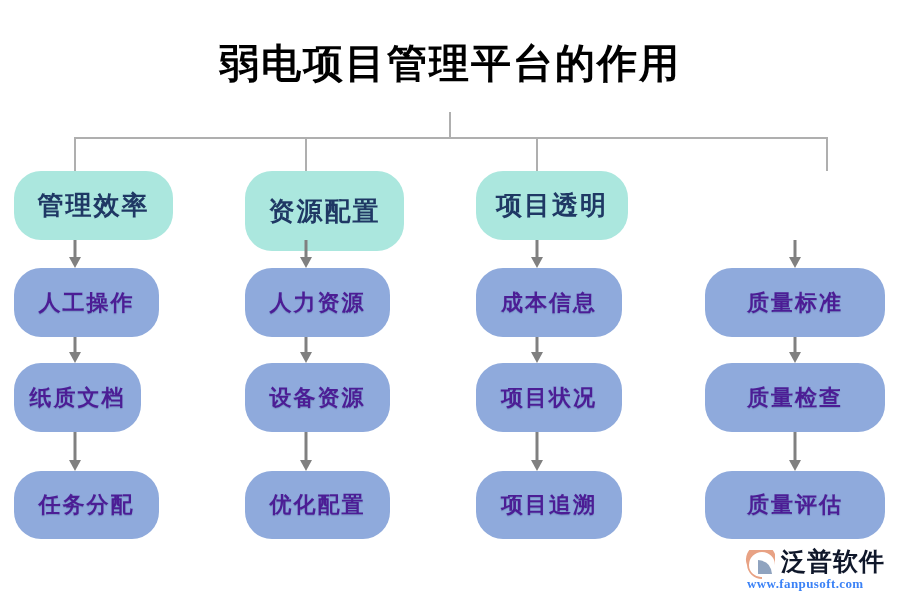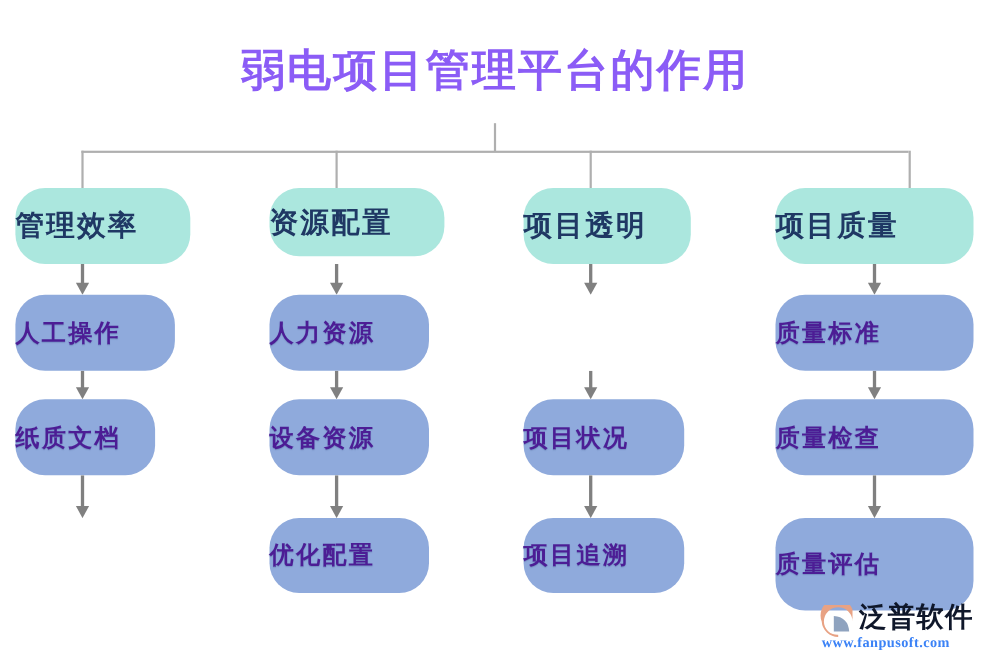--- a/index.html
+++ b/index.html
@@ -21,39 +21,40 @@
   
   #title {
     position: absolute;
     left: 0;
     top: 38px;
     width: 900px;
     text-align: center;
     font-size: 40px;
     font-weight: bold;
     letter-spacing: 2px;
-    color: #8b5cf6;
+    color: #000000;
     line-height: 52px;
     white-space: nowrap;
   }
 
   
   .conn {
     position: absolute;
     background: #AFAFAF;
   }
   .conn-v { width: 2px; }
   .conn-h { height: 2px; }
 
   
   .node {
     position: absolute;
     box-sizing: border-box;
     display: flex;
     align-items: center;
+    justify-content: center;
     text-align: center;
     white-space: nowrap;
     border-radius: 27px;
   }
   .node-head {
     background: #ABE7DE;
     color: #1F3864;
     font-size: 26px;
     font-weight: bold;
     letter-spacing: 2px;
@@ -146,22 +147,25 @@
   </div>
   <div class="node node-step" style="left:14px; top:363px; width:127px; height:69px;">
     <span>纸质文档</span>
   </div>
   <div class="arrow" style="left:62px; top:432px; height:39px;">
     <svg width="26" height="39" viewBox="0 0 26 39" aria-hidden="true">
       <line x1="13" y1="0" x2="13" y2="30" stroke="#808080" stroke-width="3"></line>
       <polygon points="13,39 7,28 19,28" fill="#808080"></polygon>
     </svg>
   </div>
-
-  <div class="node node-head" style="left:245px; top:171px; width:159px; height:62px;">
+  <div class="node node-step" style="left:14px; top:471px; width:145px; height:68px;">
+    <span>任务分配</span>
+  </div>
+
+  <div class="node node-head" style="left:245px; top:171px; width:159px; height:80px;">
     <span>资源配置</span>
   </div>
   <div class="arrow" style="left:293px; top:240px; height:28px;">
     <svg width="26" height="28" viewBox="0 0 26 28" aria-hidden="true">
       <line x1="13" y1="0" x2="13" y2="19" stroke="#808080" stroke-width="3"></line>
       <polygon points="13,28 7,17 19,17" fill="#808080"></polygon>
     </svg>
   </div>
   <div class="node node-step" style="left:245px; top:268px; width:145px; height:69px;">
     <span>人力资源</span>
@@ -187,42 +191,42 @@
 
   <div class="node node-head" style="left:476px; top:171px; width:152px; height:69px;">
     <span>项目透明</span>
   </div>
   <div class="arrow" style="left:524px; top:240px; height:28px;">
     <svg width="26" height="28" viewBox="0 0 26 28" aria-hidden="true">
       <line x1="13" y1="0" x2="13" y2="19" stroke="#808080" stroke-width="3"></line>
       <polygon points="13,28 7,17 19,17" fill="#808080"></polygon>
     </svg>
   </div>
+  <div class="node node-step" style="left:476px; top:268px; width:146px; height:69px;">
+    <span>成本信息</span>
+  </div>
   <div class="arrow" style="left:524px; top:337px; height:26px;">
     <svg width="26" height="26" viewBox="0 0 26 26" aria-hidden="true">
       <line x1="13" y1="0" x2="13" y2="17" stroke="#808080" stroke-width="3"></line>
       <polygon points="13,26 7,15 19,15" fill="#808080"></polygon>
     </svg>
   </div>
   <div class="node node-step" style="left:476px; top:363px; width:146px; height:69px;">
     <span>项目状况</span>
   </div>
   <div class="arrow" style="left:524px; top:432px; height:39px;">
     <svg width="26" height="39" viewBox="0 0 26 39" aria-hidden="true">
       <line x1="13" y1="0" x2="13" y2="30" stroke="#808080" stroke-width="3"></line>
       <polygon points="13,39 7,28 19,28" fill="#808080"></polygon>
     </svg>
   </div>
   <div class="node node-step" style="left:476px; top:471px; width:146px; height:68px;">
     <span>项目追溯</span>
   </div>
 
-  <div class="node node-head" style="left:705px; top:171px; width:180px; height:69px;">
-    <span>项目质量</span>
-  </div>
   <div class="arrow" style="left:782px; top:240px; height:28px;">
     <svg width="26" height="28" viewBox="0 0 26 28" aria-hidden="true">
       <line x1="13" y1="0" x2="13" y2="19" stroke="#808080" stroke-width="3"></line>
       <polygon points="13,28 7,17 19,17" fill="#808080"></polygon>
     </svg>
   </div>
   <div class="node node-step" style="left:705px; top:268px; width:180px; height:69px;">
     <span>质量标准</span>
   </div>
   <div class="arrow" style="left:782px; top:337px; height:26px;">
@@ -233,21 +237,21 @@
   </div>
   <div class="node node-step" style="left:705px; top:363px; width:180px; height:69px;">
     <span>质量检查</span>
   </div>
   <div class="arrow" style="left:782px; top:432px; height:39px;">
     <svg width="26" height="39" viewBox="0 0 26 39" aria-hidden="true">
       <line x1="13" y1="0" x2="13" y2="30" stroke="#808080" stroke-width="3"></line>
       <polygon points="13,39 7,28 19,28" fill="#808080"></polygon>
     </svg>
   </div>
-  <div class="node node-step" style="left:705px; top:471px; width:180px; height:84px;">
+  <div class="node node-step" style="left:705px; top:471px; width:180px; height:68px;">
     <span>质量评估</span>
   </div>
 
   <div id="logo">
     <div id="logo-mark">
       <svg width="34" height="30" viewBox="0 0 34 30" aria-hidden="true">
         <path d="M4 15 A13 13 0 0 1 30 15 L30 4 A15 15 0 0 0 2 15 A15 15 0 0 0 17 29 L17 27 A12 12 0 0 1 4 15 Z" fill="#E8A284"></path>
         <path d="M13 10 Q26 11 27 24 L13 24 Z" fill="#8FA3BF"></path>
       </svg>
     </div>

